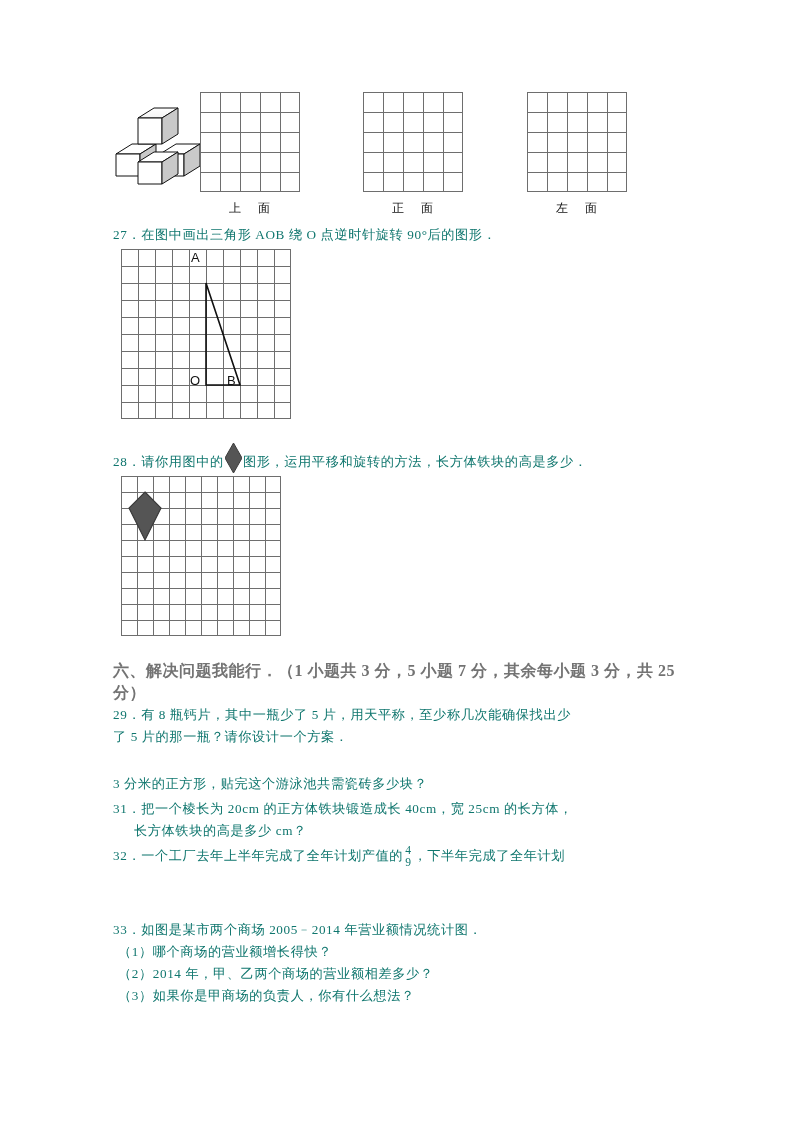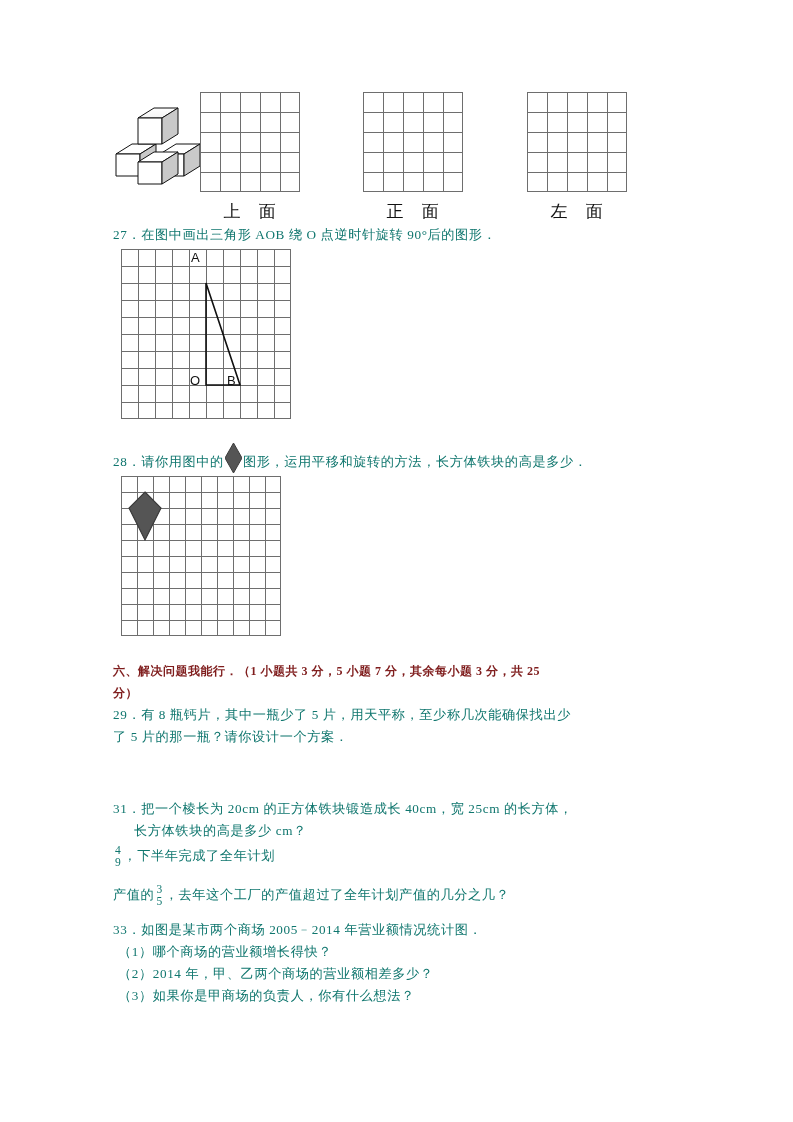--- a/index.html
+++ b/index.html
@@ -27,40 +27,40 @@
   .qtext {
     position: absolute;
     font-size: 13.2px;
     line-height: 21px;
     letter-spacing: 0.6px;
     color: #0f766e;
     white-space: nowrap;
   }
   .section-head {
     position: absolute;
-    font-size: 12px;
+    font-size: 16px;
     line-height: 22px;
     letter-spacing: 0.5px;
     font-weight: bold;
-    color: #7f1d1d;
+    color: #737373;
   }
 
   
   .grid {
     position: absolute;
     box-sizing: border-box;
     background:
       repeating-linear-gradient(to right,  #6e6e6e 0px, #6e6e6e 1px, transparent 1px, transparent var(--cw)),
       repeating-linear-gradient(to bottom, #6e6e6e 0px, #6e6e6e 1px, transparent 1px, transparent var(--ch));
     border-right: 1px solid #6e6e6e;
     border-bottom: 1px solid #6e6e6e;
   }
   .grid-label {
     position: absolute;
-    font-size: 17px;
+    font-size: 12px;
     letter-spacing: 7px;
     color: #111;
     text-align: center;
     white-space: nowrap;
   }
 
   
   .cubes { position: absolute; }
 
   
@@ -163,29 +163,27 @@
       <polygon points="24,16 40,32 24,64 8,32" fill="#555555" stroke="#3a3a3a" stroke-width="1.2"></polygon>
     </svg>
   </div>
 
   <div class="section-head" style="left:113px; top:660px; width:590px;">六、解决问题我能行．（1 小题共 3 分，5 小题 7 分，其余每小题 3 分，共 25</div>
   <div class="section-head" style="left:113px; top:682px; width:590px;">分）</div>
 
   <div class="qtext" style="left:113px; top:704px;">29．有 8 瓶钙片，其中一瓶少了 5 片，用天平称，至少称几次能确保找出少</div>
   <div class="qtext" style="left:113px; top:726px;">了 5 片的那一瓶？请你设计一个方案．</div>
 
+  <div class="qtext" style="left:113px; top:773px;">3 分米的正方形，贴完这个游泳池共需瓷砖多少块？</div>
 
   <div class="qtext" style="left:113px; top:798px;">31．把一个棱长为 20cm 的正方体铁块锻造成长 40cm，宽 25cm 的长方体，</div>
   <div class="qtext" style="left:113px; top:820px;margin-left:21px;">长方体铁块的高是多少 cm？</div>
 
   <div class="qtext" style="left:113px; top:845px;">
-    <span class="frac"><span class="num">4</span><span class="den">9</span></span><span>，下半年完成了全年计划</span>
-  </div>
-  <div class="qtext" style="left:113px; top:884px;">
-    <span>产值的</span><span class="frac"><span class="num">3</span><span class="den">5</span></span><span>，去年这个工厂的产值超过了全年计划产值的几分之几？</span>
+    <span>32．一个工厂去年上半年完成了全年计划产值的</span><span class="frac"><span class="num">4</span><span class="den">9</span></span><span>，下半年完成了全年计划</span>
   </div>
 
   <div class="qtext" style="left:113px; top:919px;">33．如图是某市两个商场 2005﹣2014 年营业额情况统计图．</div>
   <div class="qtext" style="left:118px; top:941px;">（1）哪个商场的营业额增长得快？</div>
   <div class="qtext" style="left:118px; top:963px;">（2）2014 年，甲、乙两个商场的营业额相差多少？</div>
   <div class="qtext" style="left:118px; top:985px;">（3）如果你是甲商场的负责人，你有什么想法？</div>
 
 </div>
 
 </body></html>

